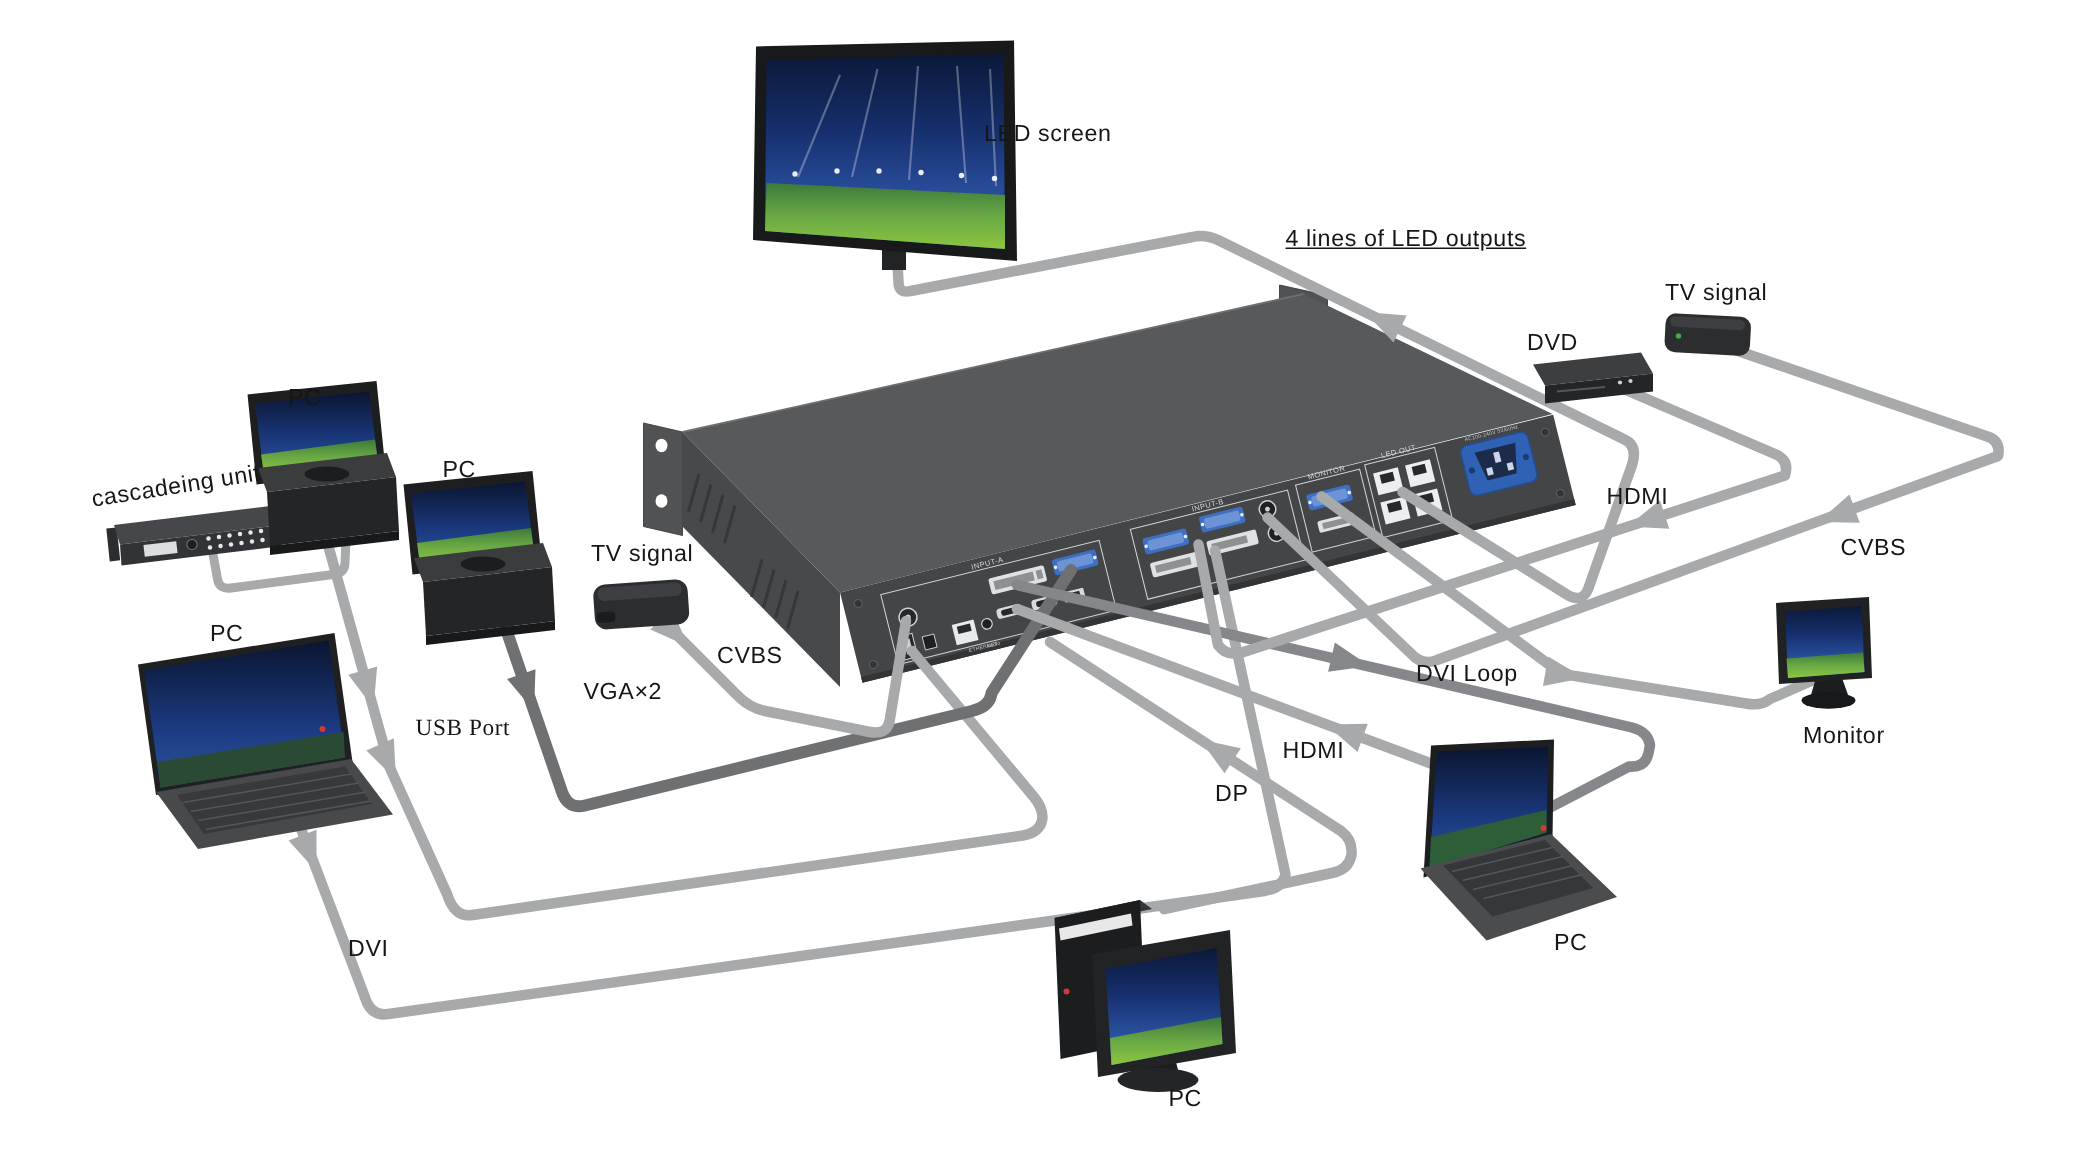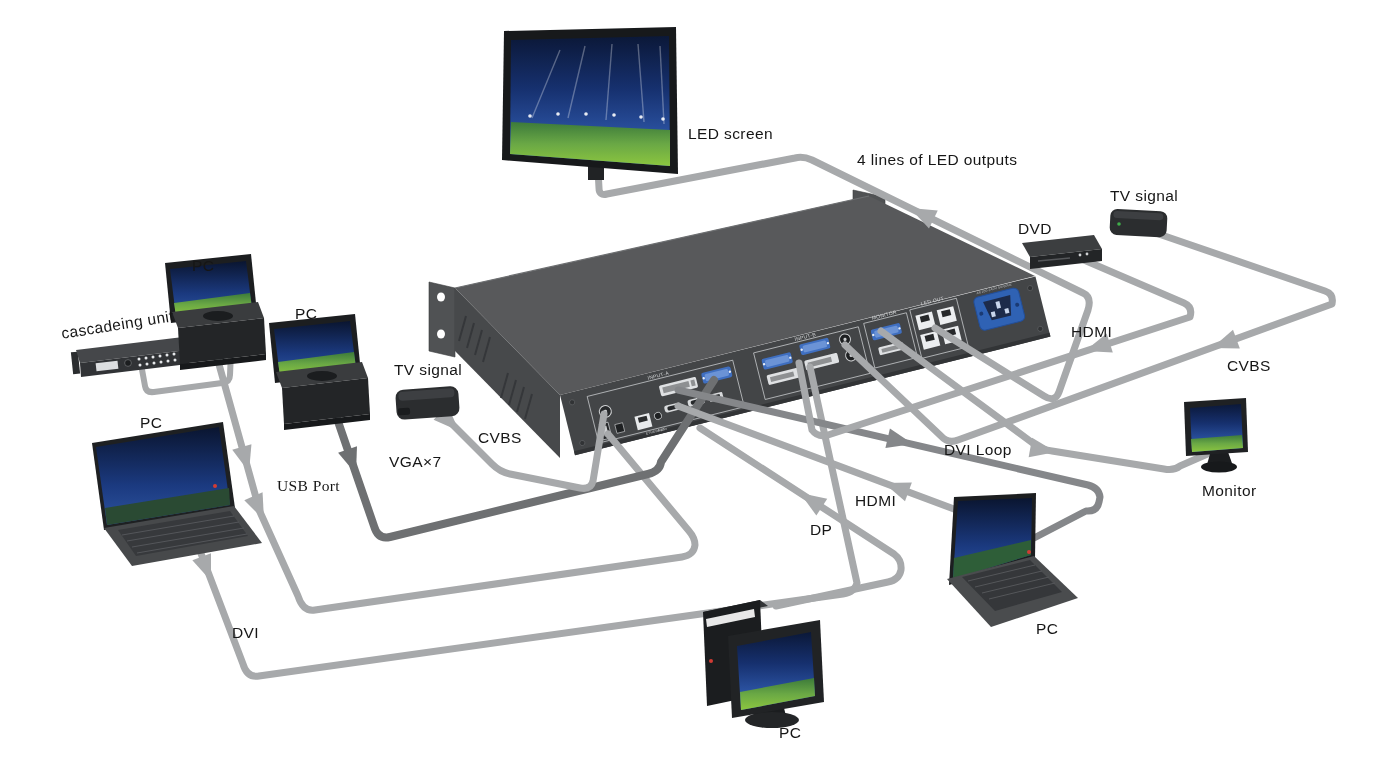--- a/index.html
+++ b/index.html
@@ -317,33 +317,33 @@
   </g>
 
   <g>
     <rect x="396" y="388" width="63" height="30" rx="8" transform="rotate(-4 427 403)" fill="#2b2d2f"></rect>
     <rect x="399" y="390" width="56" height="9" rx="4" transform="rotate(-4 427 403)" fill="#3d3f42"></rect>
     <rect x="398" y="408" width="12" height="7" rx="2" transform="rotate(-4 404 411)" fill="#1a1c1e"></rect>
   </g>
 </svg>
 
 <div>
-  <div class="lbl" style="left:688px;top:81px;margin-top:44px;">LED screen</div>
-  <div class="lbl" style="left:857px;top:151px;">4 lines of LED outputs</div>
+  <div class="lbl" style="left:656px;top:81px;">LED screen</div>
+  <div class="lbl" style="left:857px;top:151px;text-decoration:underline;">4 lines of LED outputs</div>
   <div class="lbl" style="left:1110px;top:187px;">TV signal</div>
   <div class="lbl" style="left:1018px;top:220px;">DVD</div>
   <div class="lbl" style="left:1071px;top:323px;">HDMI</div>
   <div class="lbl" style="left:1227px;top:357px;">CVBS</div>
   <div class="lbl" style="left:192px;top:257px;">PC</div>
   <div class="lbl" style="left:295px;top:305px;">PC</div>
   <div class="lbl rot" style="left:60px;top:325px;">cascadeing unit</div>
   <div class="lbl" style="left:140px;top:414px;">PC</div>
   <div class="lbl" style="left:394px;top:361px;">TV signal</div>
   <div class="lbl" style="left:478px;top:429px;">CVBS</div>
-  <div class="lbl" style="left:389px;top:453px;">VGA×7</div>
+  <div class="lbl" style="left:389px;top:453px;">VGA×2</div>
   <div class="lbl" style="left:277px;top:477px;font-family:Liberation Serif, serif;">USB Port</div>
   <div class="lbl" style="left:232px;top:624px;">DVI</div>
   <div class="lbl" style="left:810px;top:521px;">DP</div>
   <div class="lbl" style="left:855px;top:492px;">HDMI</div>
   <div class="lbl" style="left:944px;top:441px;">DVI Loop</div>
   <div class="lbl" style="left:1202px;top:482px;">Monitor</div>
   <div class="lbl" style="left:1036px;top:620px;">PC</div>
   <div class="lbl" style="left:779px;top:724px;">PC</div>
 </div>
 </div>

